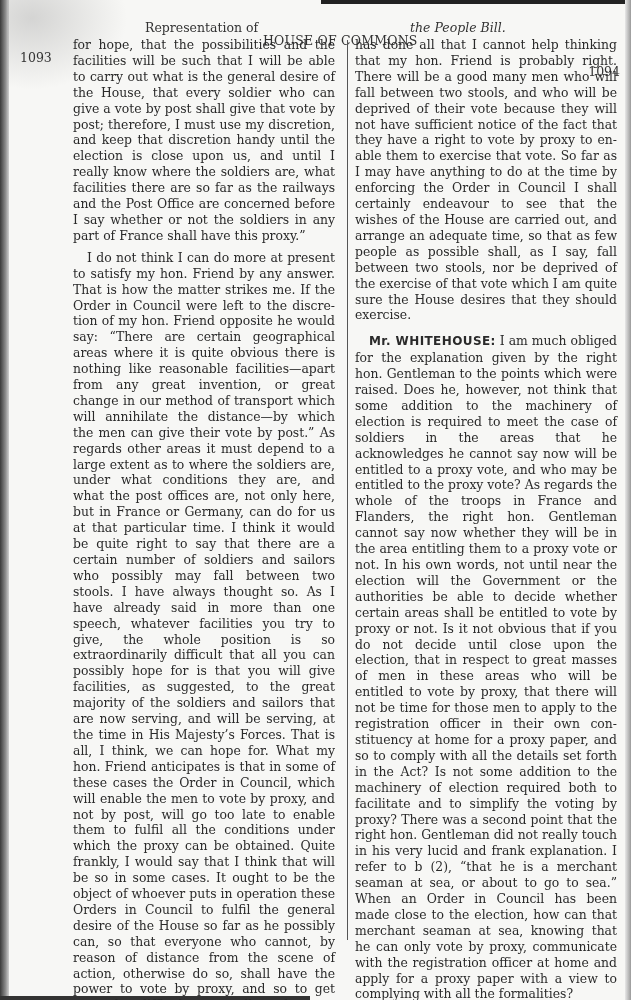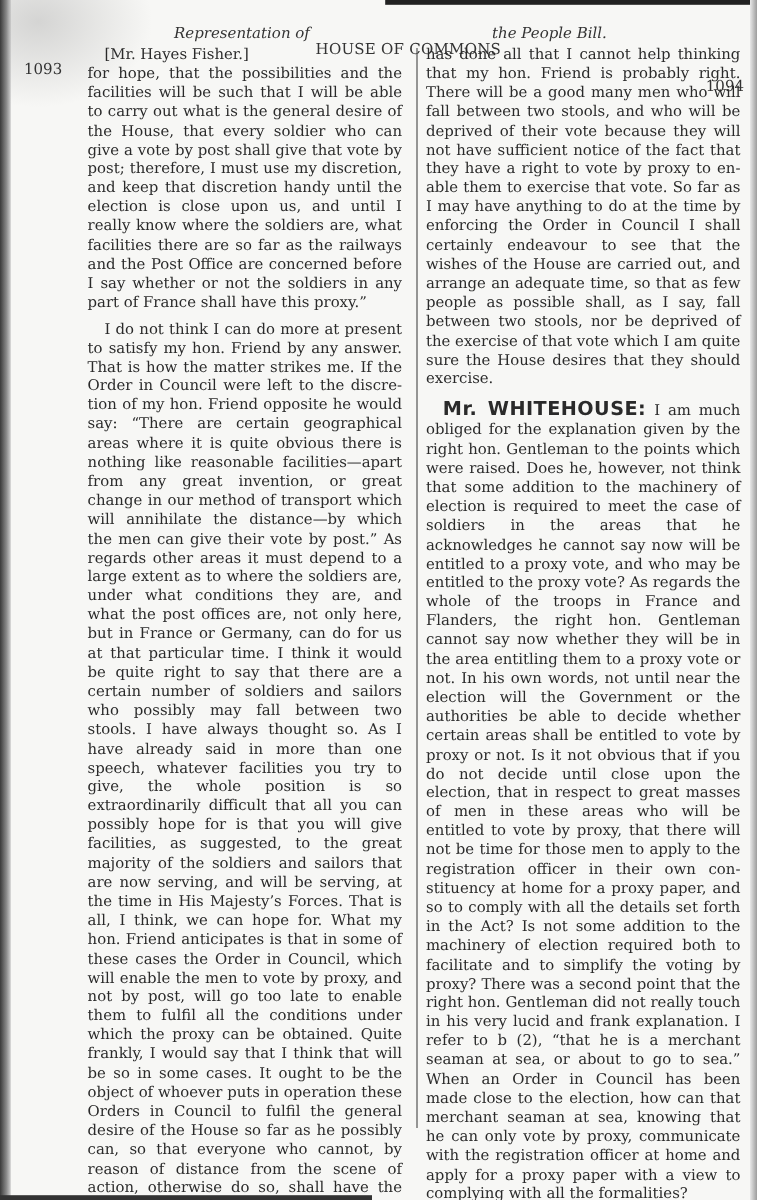--- a/index.html
+++ b/index.html
@@ -26,40 +26,40 @@
   .smudge {
     position: absolute; left: 8px; top: 0; width: 120px; height: 90px;
     background: radial-gradient(ellipse at 20% 20%, rgba(170,170,170,0.45), rgba(247,247,245,0) 70%);
   }
   .header {
     position: absolute; top: 20px; left: 20px; width: 600px; height: 18px;
     font-size: 12.5px; color: #333;
   }
   .header span { position: absolute; top: 0; white-space: nowrap; }
   .h-left-num { left: 0; margin-top: 30px; }
-  .h-left-title { left: 125px; font-style: italic; }
+  .h-left-title { left: 125px; }
   .h-center { left: 243px; letter-spacing: 0.2px; margin-top: 13px; }
   .h-right-title { left: 390px; font-style: italic; }
   .h-right-num { right: 0; margin-top: 44px; }
   .col {
     position: absolute; font-size: 12.4px; line-height: 15.9px;
     text-align: justify; text-justify: inter-word; hyphens: manual;
   }
   .col-left { left: 73px; top: 37px; width: 262px; }
   .col-right { left: 355px; top: 37px; width: 262px; }
   .col-rule {
     position: absolute; left: 347px; top: 40px; width: 1px; height: 900px; background: #555;
   }
   p { margin: 0; }
   .attrib { padding-left: 14px; }
   .indent { text-indent: 14px; margin-top: 6px; }
   .speech { text-indent: 14px; margin-top: 10px; }
   .speaker {
     font-family: "DejaVu Sans", "Liberation Sans", sans-serif;
-    font-weight: bold; font-size: 16px; letter-spacing: 0.4px;
+    font-weight: bold; font-size: 12px; letter-spacing: 0.4px;
   }
   .page-text { display: inline; }
 </style>
 </head>
 <body>
 
 <div class="left-edge"></div>
 <div class="smudge"></div>
 <div class="top-bar"></div>
 <div class="right-edge"></div>
@@ -67,21 +67,20 @@
 
 <div class="header">
   <span class="h-left-num">1093</span>
   <span class="h-left-title">Representation of</span>
   <span class="h-center">HOUSE OF COMMONS</span>
   <span class="h-right-title">the People Bill.</span>
   <span class="h-right-num">1094</span>
 </div>
 
 <div class="col col-left">
-  <p class="attrib">[Mr. Hayes Fisher.]</p>
   <p>for hope, that the possibilities and the facilities will be such that I will be able to carry out what is the general desire of the House, that every soldier who can give a vote by post shall give that vote by post; therefore, I must use my discretion, and keep that discretion handy until the election is close upon us, and until I really know where the soldiers are, what facilities there are so far as the railways and the Post Office are concerned before I say whether or not the soldiers in any part of France shall have this proxy.”</p>
   <p class="indent">I do not think I can do more at present to satisfy my hon. Friend by any answer. That is how the matter strikes me. If the Order in Council were left to the discre­tion of my hon. Friend opposite he would say: “There are certain geographical areas where it is quite obvious there is nothing like reasonable facilities—apart from any great invention, or great change in our method of transport which will annihilate the distance—by which the men can give their vote by post.” As regards other areas it must depend to a large extent as to where the soldiers are, under what conditions they are, and what the post offices are, not only here, but in France or Germany, can do for us at that particular time. I think it would be quite right to say that there are a certain num­ber of soldiers and sailors who possibly may fall between two stools. I have always thought so. As I have already said in more than one speech, whatever facilities you try to give, the whole position is so extraordinarily difficult that all you can possibly hope for is that you will give facilities, as suggested, to the great majority of the soldiers and sailors that are now serving, and will be serving, at the time in His Majesty’s Forces. That is all, I think, we can hope for. What my hon. Friend anticipates is that in some of these cases the Order in Council, which will enable the men to vote by proxy, and not by post, will go too late to enable them to fulfil all the conditions under which the proxy can be obtained. Quite frankly, I would say that I think that will be so in some cases. It ought to be the object of whoever puts in operation these Orders in Council to fulfil the general desire of the House so far as he possibly can, so that everyone who cannot, by reason of distance from the scene of action, otherwise do so, shall have the power to vote by proxy, and so to get over the difficulty as well as he can. When he</p>
 </div>
 
 <div class="col-rule"></div>
 
 <div class="col col-right">
   <p>has done all that I cannot help thinking that my hon. Friend is probably right. There will be a good many men who will fall between two stools, and who will be deprived of their vote because they will not have sufficient notice of the fact that they have a right to vote by proxy to en­able them to exercise that vote. So far as I may have anything to do at the time by enforcing the Order in Council I shall certainly endeavour to see that the wishes of the House are carried out, and arrange an adequate time, so that as few people as possible shall, as I say, fall between two stools, nor be deprived of the exercise of that vote which I am quite sure the House desires that they should exercise.</p>
   <p class="speech"><span class="speaker">Mr. WHITEHOUSE:</span><span class="page-text"> I am much obliged for the explanation given by the right hon. Gentleman to the points which were raised. Does he, however, not think that some addition to the machinery of election is required to meet the case of soldiers in the areas that he acknowledges he cannot say now will be entitled to a proxy vote, and who may be entitled to the proxy vote? As regards the whole of the troops in France and Flanders, the right hon. Gen­tleman cannot say now whether they will be in the area entitling them to a proxy vote or not. In his own words, not until near the election will the Government or the authorities be able to decide whether certain areas shall be entitled to vote by proxy or not. Is it not obvious that if you do not decide until close upon the election, that in respect to great masses of men in these areas who will be entitled to vote by proxy, that there will not be time for those men to apply to the registration officer in their own con­stituency at home for a proxy paper, and so to comply with all the details set forth in the Act? Is not some addition to the machinery of election required both to facilitate and to simplify the voting by proxy? There was a second point that the right hon. Gentleman did not really touch in his very lucid and frank explana­tion. I refer to b (2), “that he is a merchant seaman at sea, or about to go to sea.” When an Order in Council has been made close to the election, how can that merchant seaman at sea, knowing that he can only vote by proxy, communicate with the registration officer at home and apply for a proxy paper with a view to com­plying with all the formalities?</span></p>
 

